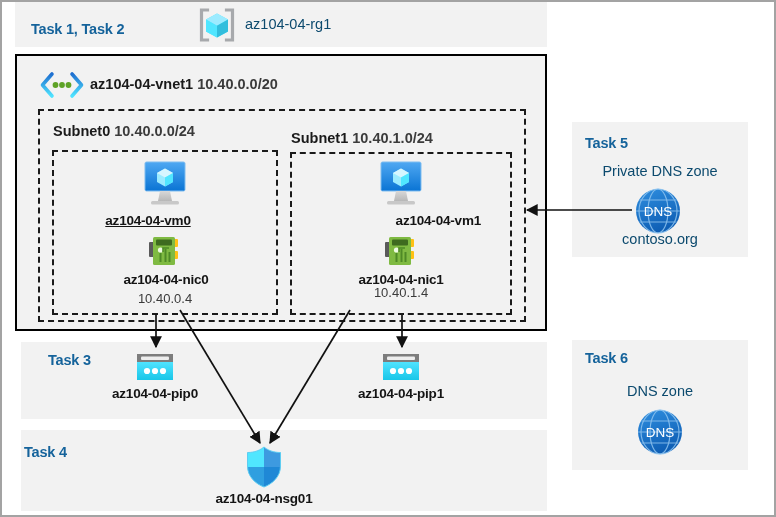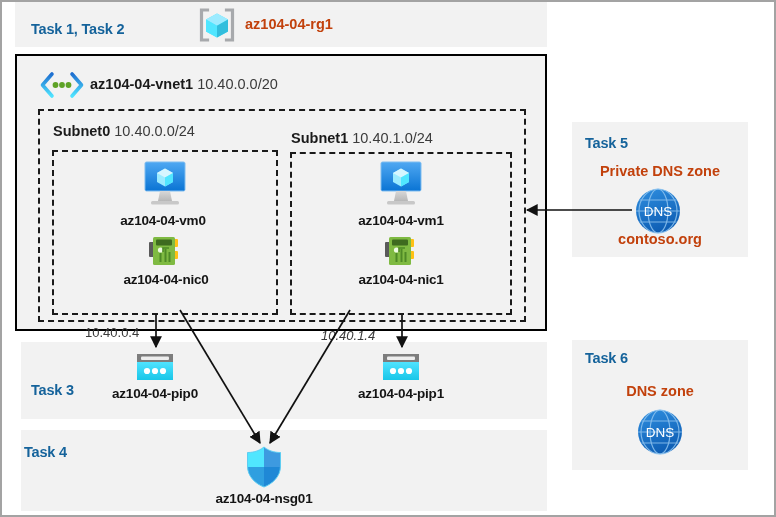--- a/index.html
+++ b/index.html
@@ -45,43 +45,43 @@
     letter-spacing: -0.2px;
     white-space: nowrap;
   }
   .res-title {
     position: absolute;
     font-size: 14.5px;
     color: #1a1a1a;
     white-space: nowrap;
   }
   .res-title b { font-weight: bold; }
-  .res-title .cidr { font-weight: normal; color: #3b3b3b; }
+  .res-title .cidr { font-weight: bold; color: #3b3b3b; }
   .node-label {
     position: absolute;
     font-size: 13.5px;
     font-weight: bold;
     color: #141414;
     white-space: nowrap;
     text-align: center;
     letter-spacing: -0.2px;
   }
   .node-sub {
     position: absolute;
     font-size: 13px;
     font-weight: normal;
     color: #3a3a3a;
     white-space: nowrap;
-    margin-top: 34px;
+    text-align: center;
   }
   .hdr-label {
     position: absolute;
     font-size: 14.5px;
-    font-weight: bold;
-    color: #c2410c;
+    font-weight: normal;
+    color: #0c4a6e;
     white-space: nowrap;
     text-align: center;
   }
   .icon {
     position: absolute;
   }
   svg { display: block; overflow: visible; }
   #edges {
     position: absolute;
     left: 0; top: 0;
@@ -155,21 +155,21 @@
         </linearGradient>
       </defs>
       <rect x="8" y="2" width="40" height="29" rx="1.5" fill="url(#vmg0)" stroke="#7fbdf0" stroke-width="1"></rect>
       <polygon points="28,8.5 36,13 36,22 28,26.5 20,22 20,13" fill="#9cebff"></polygon>
       <polygon points="28,8.5 36,13 28,17.5 20,13" fill="#d6f6ff"></polygon>
       <polygon points="28,17.5 36,13 36,22 28,26.5" fill="#50e6ff"></polygon>
       <path d="M23 31 L33 31 L35 41 L21 41 Z" fill="url(#vms0)"></path>
       <rect x="14" y="41" width="28" height="3.4" rx="1.5" fill="#c8c8c8"></rect>
     </svg>
   </div>
-  <div class="node-label" style="left:81px; top:211px; width:160px;">az104-04-vm0</div>
+  <div class="node-label" style="left:66px; top:211px; width:160px;text-decoration:underline;">az104-04-vm0</div>
 
   <div class="icon" style="left:146px; top:233px; width:35px; height:33px;">
     <svg width="35" height="33" viewBox="0 0 35 33">
       <rect x="1" y="7" width="5.5" height="15" rx="1" fill="#5a5a5a"></rect>
       <rect x="26" y="4" width="4" height="8" rx="1" fill="#ffc114"></rect>
       <rect x="26" y="16" width="4" height="8" rx="1" fill="#ffc114"></rect>
       <rect x="5" y="2" width="22" height="28" rx="1.5" fill="#7fba42"></rect>
       <rect x="8" y="4.5" width="16" height="6" rx="1" fill="#3e6b1f"></rect>
       <circle cx="12.5" cy="15" r="2.6" fill="#eefbe2"></circle>
       <rect x="11.5" y="18" width="2" height="9" fill="#4e8a26"></rect>
@@ -200,41 +200,41 @@
         </linearGradient>
       </defs>
       <rect x="8" y="2" width="40" height="29" rx="1.5" fill="url(#vmg1)" stroke="#7fbdf0" stroke-width="1"></rect>
       <polygon points="28,8.5 36,13 36,22 28,26.5 20,22 20,13" fill="#9cebff"></polygon>
       <polygon points="28,8.5 36,13 28,17.5 20,13" fill="#d6f6ff"></polygon>
       <polygon points="28,17.5 36,13 36,22 28,26.5" fill="#50e6ff"></polygon>
       <path d="M23 31 L33 31 L35 41 L21 41 Z" fill="url(#vms1)"></path>
       <rect x="14" y="41" width="28" height="3.4" rx="1.5" fill="#c8c8c8"></rect>
     </svg>
   </div>
-  <div class="node-label" style="left:319px; top:211px; width:160px;">az104-04-vm1</div>
+  <div class="node-label" style="left:319px; top:211px; width:160px;text-align:right;">az104-04-vm1</div>
 
   <div class="icon" style="left:382px; top:233px; width:35px; height:33px;">
     <svg width="35" height="33" viewBox="0 0 35 33">
       <rect x="1" y="7" width="5.5" height="15" rx="1" fill="#5a5a5a"></rect>
       <rect x="26" y="4" width="4" height="8" rx="1" fill="#ffc114"></rect>
       <rect x="26" y="16" width="4" height="8" rx="1" fill="#ffc114"></rect>
       <rect x="5" y="2" width="22" height="28" rx="1.5" fill="#7fba42"></rect>
       <rect x="8" y="4.5" width="16" height="6" rx="1" fill="#3e6b1f"></rect>
       <circle cx="12.5" cy="15" r="2.6" fill="#eefbe2"></circle>
       <rect x="11.5" y="18" width="2" height="9" fill="#4e8a26"></rect>
       <rect x="16.5" y="14" width="2" height="13" fill="#4e8a26"></rect>
       <rect x="20.5" y="17" width="2" height="10" fill="#4e8a26"></rect>
       <path d="M15 17 L15 13 L21 13" fill="none" stroke="#4e8a26" stroke-width="1.6"></path>
     </svg>
   </div>
   <div class="node-label" style="left:319px; top:270px; width:160px;text-align:center;">az104-04-nic1</div>
-  <div class="node-sub" style="left:319px; top:292px; width:160px;font-style:italic;">10.40.1.4</div>
+  <div class="node-sub" style="left:319px; top:283px; width:160px;">10.40.1.4</div>
 
   <div class="panel" style="left:19px; top:340px; width:526px; height:77px;"></div>
-  <div class="task-label" style="left:29px; top:350px;margin-top:30px;">Task 3</div>
+  <div class="task-label" style="left:46px; top:350px;">Task 3</div>
 
   <div class="icon" style="left:133px; top:350px; width:40px; height:32px;">
     <svg width="40" height="32" viewBox="0 0 40 32">
       <defs>
         <linearGradient id="pipg0" x1="0" y1="0" x2="0" y2="1">
           <stop offset="0%" stop-color="#4fe3ff"></stop>
           <stop offset="100%" stop-color="#19c6e8"></stop>
         </linearGradient>
       </defs>
       <rect x="2" y="2" width="36" height="8" fill="#7d7d7d"></rect>

